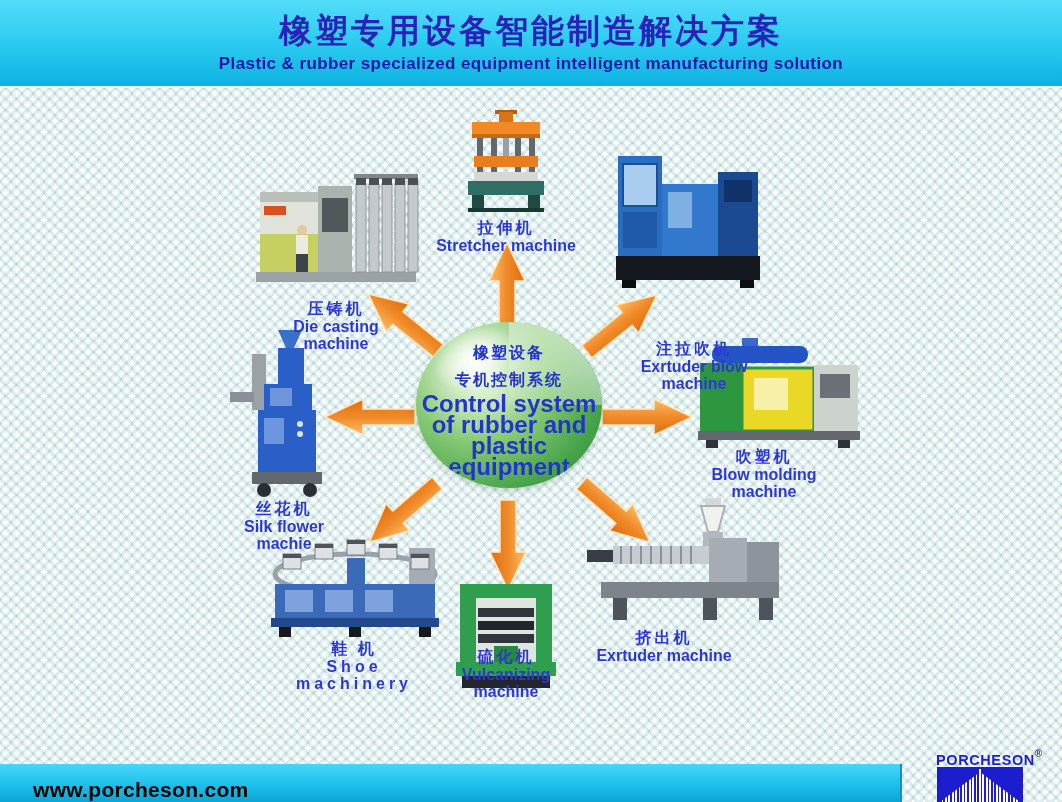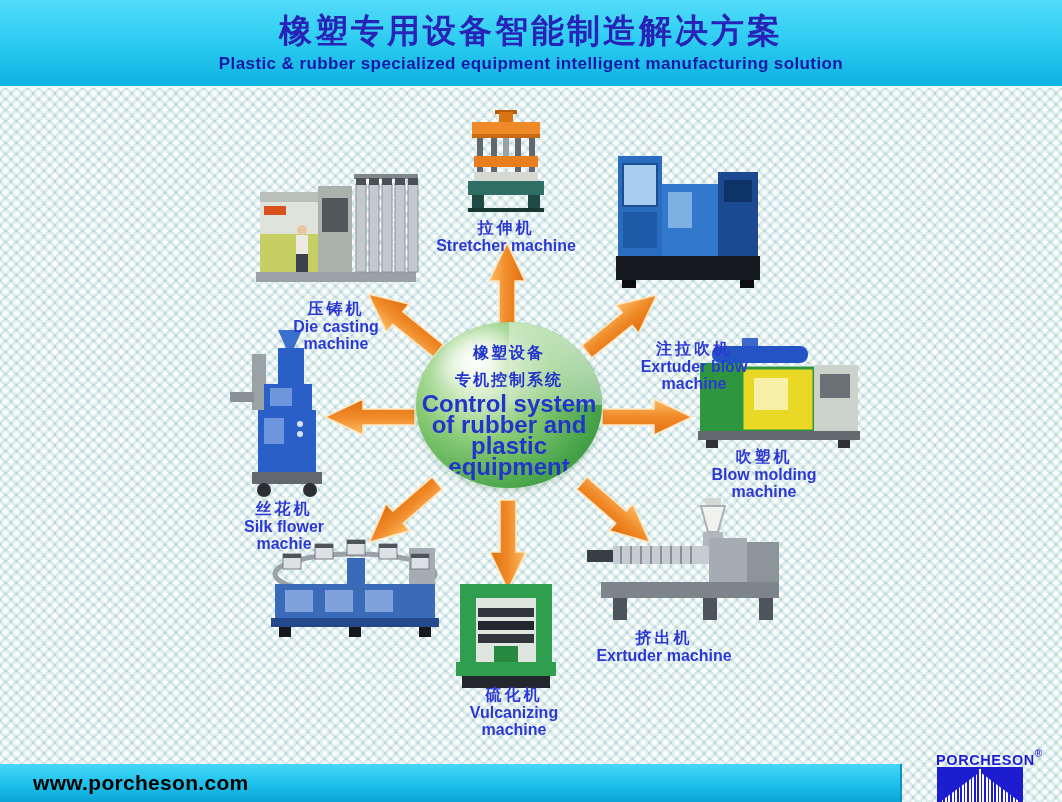--- a/index.html
+++ b/index.html
@@ -60,21 +60,21 @@
   .machine-label .wide{letter-spacing:4px;}
   .machine-label div:empty{display:none;}
   
   .machine{position:absolute;}
   .machine svg{display:block;}
   
   .footer-bar{
     position:absolute;left:0;top:764px;width:902px;height:38px;
     background:linear-gradient(to bottom,#47d6f7 0%,#1cc0ea 55%,#0aa4d4 100%);
     border-right:2px solid #0b93c2;box-sizing:border-box;
-    display:flex;align-items:center;
+    display:flex;align-items:flex-end;
   }
   .footer-bar .url{margin-left:33px;font-size:21px;font-weight:bold;color:#000;letter-spacing:0.3px;}
   
   .logo{position:absolute;left:930px;top:734px;width:128px;height:68px;}
   .logo .brandrow{position:absolute;left:6px;top:14px;white-space:nowrap;}
   .logo .brand{font-size:14.5px;font-weight:bold;color:#1d1dd0;letter-spacing:0.6px;}
   .logo .reg{font-size:10px;font-weight:bold;color:#1d1dd0;vertical-align:8px;}
   .logo .mark{position:absolute;left:7px;top:33px;width:86px;height:35px;background:#1d1dd0;overflow:hidden;}
   .logo .bars{
     position:absolute;left:3px;right:3px;top:3px;bottom:0;
@@ -329,26 +329,31 @@
     <div>Blow molding</div>
     <div>machine</div>
   </div>
 
   <div class="machine-label" style="left:574px;top:629px;">
     <div class="zh">挤出机</div>
     <div>Exrtuder machine</div>
 
   </div>
 
-  <div class="machine-label" style="left:416px;top:686px;padding-left:8px;">
+  <div class="machine-label" style="left:416px;top:648px;">
     <div class="zh">硫化机</div>
     <div>Vulcanizing</div>
     <div>machine</div>
   </div>
 
+  <div class="machine-label" style="left:264px;top:640px;">
+    <div class="zh">鞋 机</div>
+    <div class="wide">Shoe</div>
+    <div class="wide">machinery</div>
+  </div>
 
   <div class="machine-label" style="left:194px;top:500px;">
     <div class="zh">丝花机</div>
     <div>Silk flower</div>
     <div>machie</div>
   </div>
 
   <div class="machine-label" style="left:246px;top:300px;">
     <div class="zh">压铸机</div>
     <div>Die casting</div>

